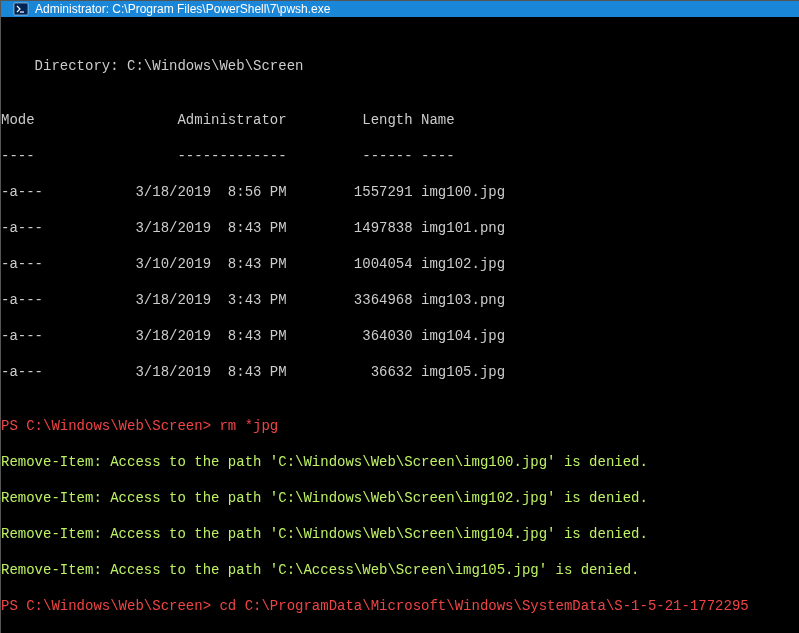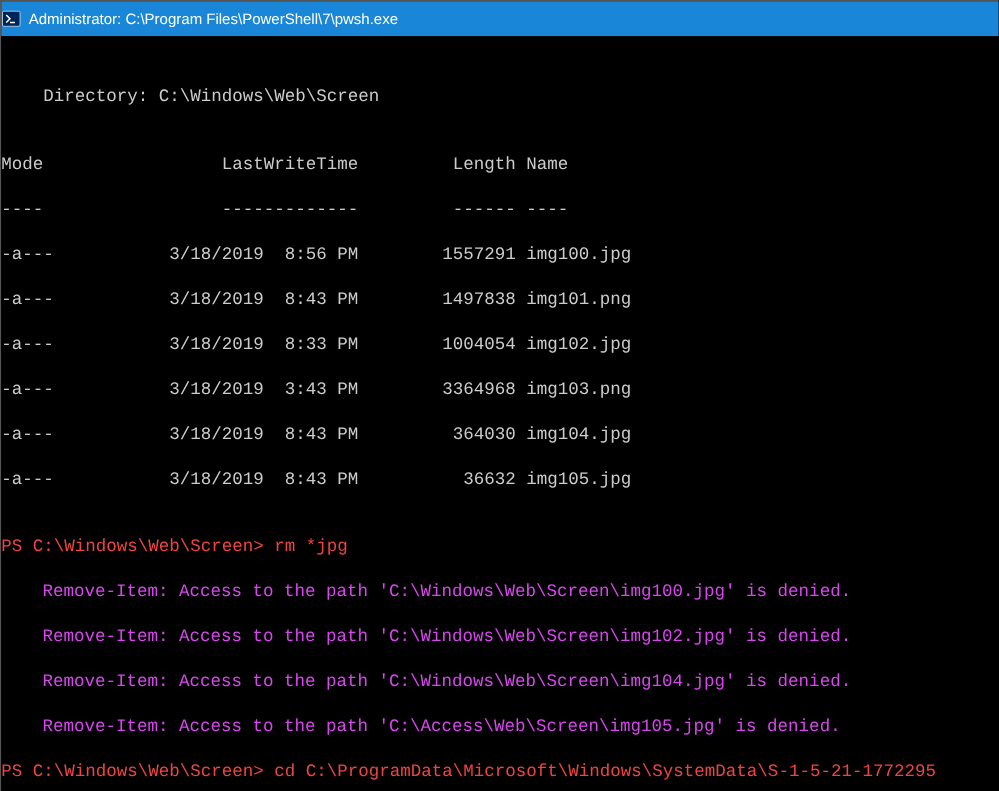--- a/index.html
+++ b/index.html
@@ -15,28 +15,28 @@
     width: 799px;
     height: 633px;
     background: #000;
     display: flex;
     flex-direction: column;
     border-top: 1px solid #555;
     border-left: 1px solid #555;
     box-sizing: border-box;
   }
   .titlebar {
-    height: 28px;
+    height: 16px;
     background: #1a86d8;
     display: flex;
     align-items: center;
     color: #fff;
     font-family: 'Segoe UI', Tahoma, sans-serif;
     font-size: 12px;
-    padding-left: 0;
+    padding-left: 12px;
     flex-shrink: 0;
   }
   .titlebar .icon {
     width: 16px;
     height: 16px;
     margin-right: 6px;
     display: flex;
     align-items: center;
     justify-content: center;
   }
@@ -48,21 +48,21 @@
     flex: 1;
     background: #000;
     color: #ccc;
     font-size: 14px;
     line-height: 18px;
     padding: 4px 0 0 0;
     white-space: pre;
     overflow: hidden;
   }
   .row { white-space: pre; }
-  .err { color: #d946ef; margin-left: 33px; }
+  .err { color: #bef264; }
   .prompt { color: #ef4444; }
 </style>
 </head>
 <body>
 
 <div class="window">
 
   <div class="titlebar">
     <span class="icon">
       <svg viewBox="0 0 16 16">
@@ -71,25 +71,25 @@
         <path d="M7 11 L11 11" stroke="#fff" stroke-width="1.2"></path>
       </svg>
     </span>
     <span>Administrator: C:\Program Files\PowerShell\7\pwsh.exe</span>
   </div>
 
   <div class="terminal">
 <div class="row"></div>
 <div class="row">    Directory: C:\Windows\Web\Screen</div>
 <div class="row"></div>
-<div class="row">Mode                 LastWriteTime         Length Name</div>
+<div class="row">Mode                 Administrator         Length Name</div>
 <div class="row">----                 -------------         ------ ----</div>
 <div class="row">-a---           3/18/2019  8:56 PM        1557291 img100.jpg</div>
 <div class="row">-a---           3/18/2019  8:43 PM        1497838 img101.png</div>
-<div class="row">-a---           3/18/2019  8:33 PM        1004054 img102.jpg</div>
+<div class="row">-a---           3/10/2019  8:43 PM        1004054 img102.jpg</div>
 <div class="row">-a---           3/18/2019  3:43 PM        3364968 img103.png</div>
 <div class="row">-a---           3/18/2019  8:43 PM         364030 img104.jpg</div>
 <div class="row">-a---           3/18/2019  8:43 PM          36632 img105.jpg</div>
 <div class="row"></div>
 <div class="row prompt">PS C:\Windows\Web\Screen&gt; rm *jpg</div>
 <div class="row err">Remove-Item: Access to the path 'C:\Windows\Web\Screen\img100.jpg' is denied.</div>
 <div class="row err">Remove-Item: Access to the path 'C:\Windows\Web\Screen\img102.jpg' is denied.</div>
 <div class="row err">Remove-Item: Access to the path 'C:\Windows\Web\Screen\img104.jpg' is denied.</div>
 <div class="row err">Remove-Item: Access to the path 'C:\Access\Web\Screen\img105.jpg' is denied.</div>
 <div class="row prompt">PS C:\Windows\Web\Screen&gt; cd C:\ProgramData\Microsoft\Windows\SystemData\S-1-5-21-1772295</div>

